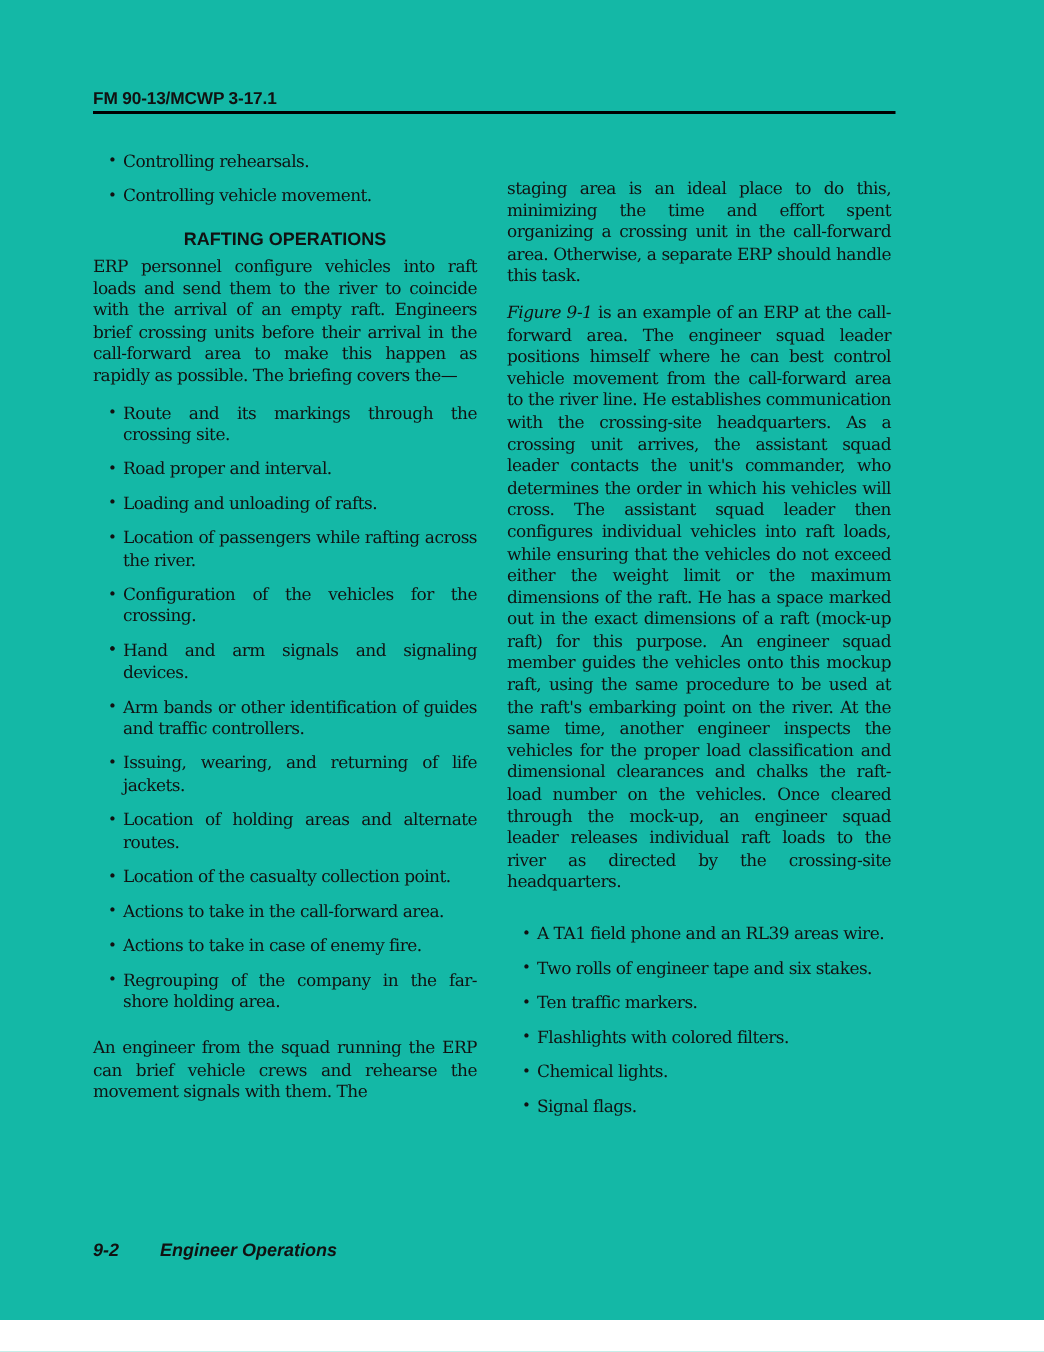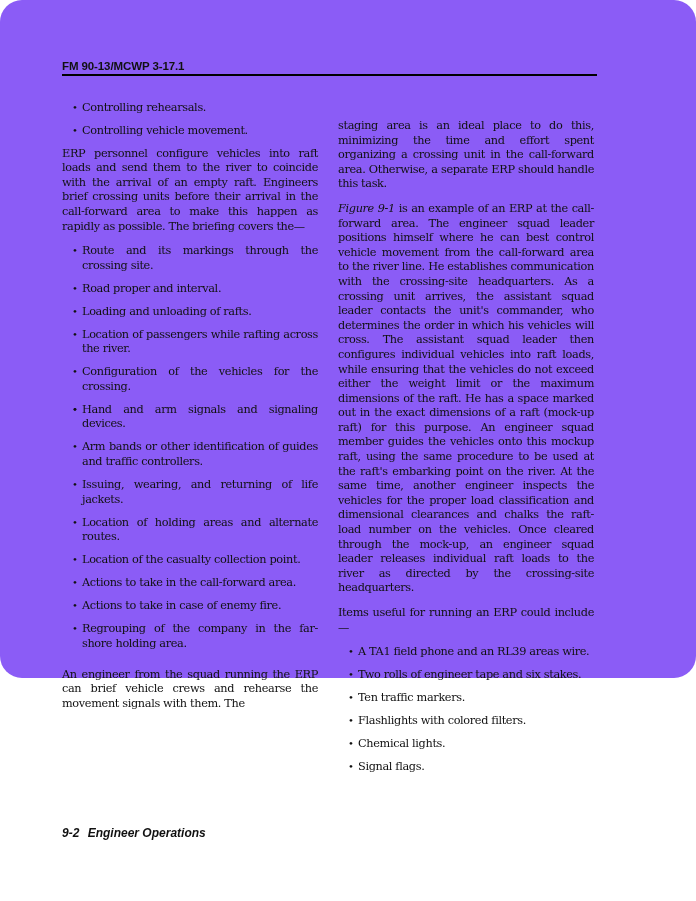--- a/index.html
+++ b/index.html
@@ -1,17 +1,17 @@
 <!DOCTYPE html>
 <html><head>
 <meta charset="utf-8">
 <style>
   html, body { margin: 0; padding: 0; background: #ffffff; }
   body { width: 696px; height: 901px; position: relative; overflow: hidden; color: #111; }
-  .page { position: absolute; left: 0; top: 0; width: 696px; height: 678px; background: #8b5cf6; border-radius: 22px; }
+  .page { position: absolute; left: 0; top: 0; width: 696px; height: 880px; background: #14b8a6; }
   .running-head {
     position: absolute; left: 62px; top: 60px; width: 535px;
     font-family: "Liberation Sans", sans-serif; font-weight: bold; font-size: 11.5px;
     letter-spacing: -0.1px; padding-bottom: 2px;
     border-bottom: 2px solid #000;
   }
   .col {
     position: absolute; top: 101px;
     font-family: "DejaVu Serif", "Liberation Serif", serif;
     font-size: 11.3px; line-height: 14.6px; color: #111;
@@ -28,35 +28,36 @@
     font-family: "Liberation Sans", sans-serif; font-weight: bold; font-size: 12px;
     text-align: center; margin: 14px 0 4px 0; letter-spacing: 0;
   }
   .gap { height: 10px; }
   .gap-sm { height: 8px; }
   em { font-style: italic; }
   .running-foot {
     position: absolute; left: 62px; top: 826px;
     font-family: "Liberation Sans", sans-serif; font-weight: bold; font-style: italic; font-size: 12px;
   }
-  .running-foot .pgnum { margin-right: 5px; }
+  .running-foot .pgnum { margin-right: 24px; }
 </style>
 </head>
 <body>
 
 <div class="page">
 
   <div class="running-head">FM 90-13/MCWP 3-17.1</div>
 
   <div class="col left">
     <ul class="first">
       <li><span class="bullet">•</span><span>Controlling rehearsals.</span></li>
       <li><span class="bullet">•</span><span>Controlling vehicle movement.</span></li>
     </ul>
 
+    <div class="section-heading">RAFTING OPERATIONS</div>
 
     <p>ERP personnel configure vehicles into raft loads and send them to the river to coincide with the arrival of an empty raft. Engineers brief crossing units before their arrival in the call-forward area to make this happen as rapidly as possible. The briefing covers the—</p>
     <div class="gap"></div>
 
     <ul>
       <li><span class="bullet">•</span><span>Route and its markings through the crossing site.</span></li>
       <li><span class="bullet">•</span><span>Road proper and interval.</span></li>
       <li><span class="bullet">•</span><span>Loading and unloading of rafts.</span></li>
       <li><span class="bullet">•</span><span>Location of passengers while rafting across the river.</span></li>
       <li><span class="bullet">•</span><span>Configuration of the vehicles for the crossing.</span></li>
@@ -72,21 +73,20 @@
     </ul>
     <div class="gap-sm"></div>
     <p>An engineer from the squad running the ERP can brief vehicle crews and rehearse the movement signals with them. The</p>
   </div>
 
   <div class="col right">
     <p>staging area is an ideal place to do this, minimizing the time and effort spent organizing a crossing unit in the call-forward area. Otherwise, a separate ERP should handle this task.</p>
     <div class="gap"></div>
     <p><em>Figure 9-1</em><span> is an example of an ERP at the call-forward area. The engineer squad leader positions himself where he can best control vehicle movement from the call-forward area to the river line. He establishes communication with the crossing-site headquarters. As a crossing unit arrives, the assistant squad leader contacts the unit's commander, who determines the order in which his vehicles will cross. The assistant squad leader then configures individual vehicles into raft loads, while ensuring that the vehicles do not exceed either the weight limit or the maximum dimensions of the raft. He has a space marked out in the exact dimensions of a raft (mock-up raft) for this purpose. An engineer squad member guides the vehicles onto this mockup raft, using the same procedure to be used at the raft's embarking point on the river. At the same time, another engineer inspects the vehicles for the proper load classification and dimensional clearances and chalks the raft-load number on the vehicles. Once cleared through the mock-up, an engineer squad leader releases individual raft loads to the river as directed by the crossing-site headquarters.</span></p>
     <div class="gap"></div>
-    <p>Items useful for running an ERP could include—</p>
     <div class="gap"></div>
     <ul>
       <li><span class="bullet">•</span><span>A TA1 field phone and an RL39 areas wire.</span></li>
       <li><span class="bullet">•</span><span>Two rolls of engineer tape and six stakes.</span></li>
       <li><span class="bullet">•</span><span>Ten traffic markers.</span></li>
       <li><span class="bullet">•</span><span>Flashlights with colored filters.</span></li>
       <li><span class="bullet">•</span><span>Chemical lights.</span></li>
       <li><span class="bullet">•</span><span>Signal flags.</span></li>
     </ul>
   </div>

